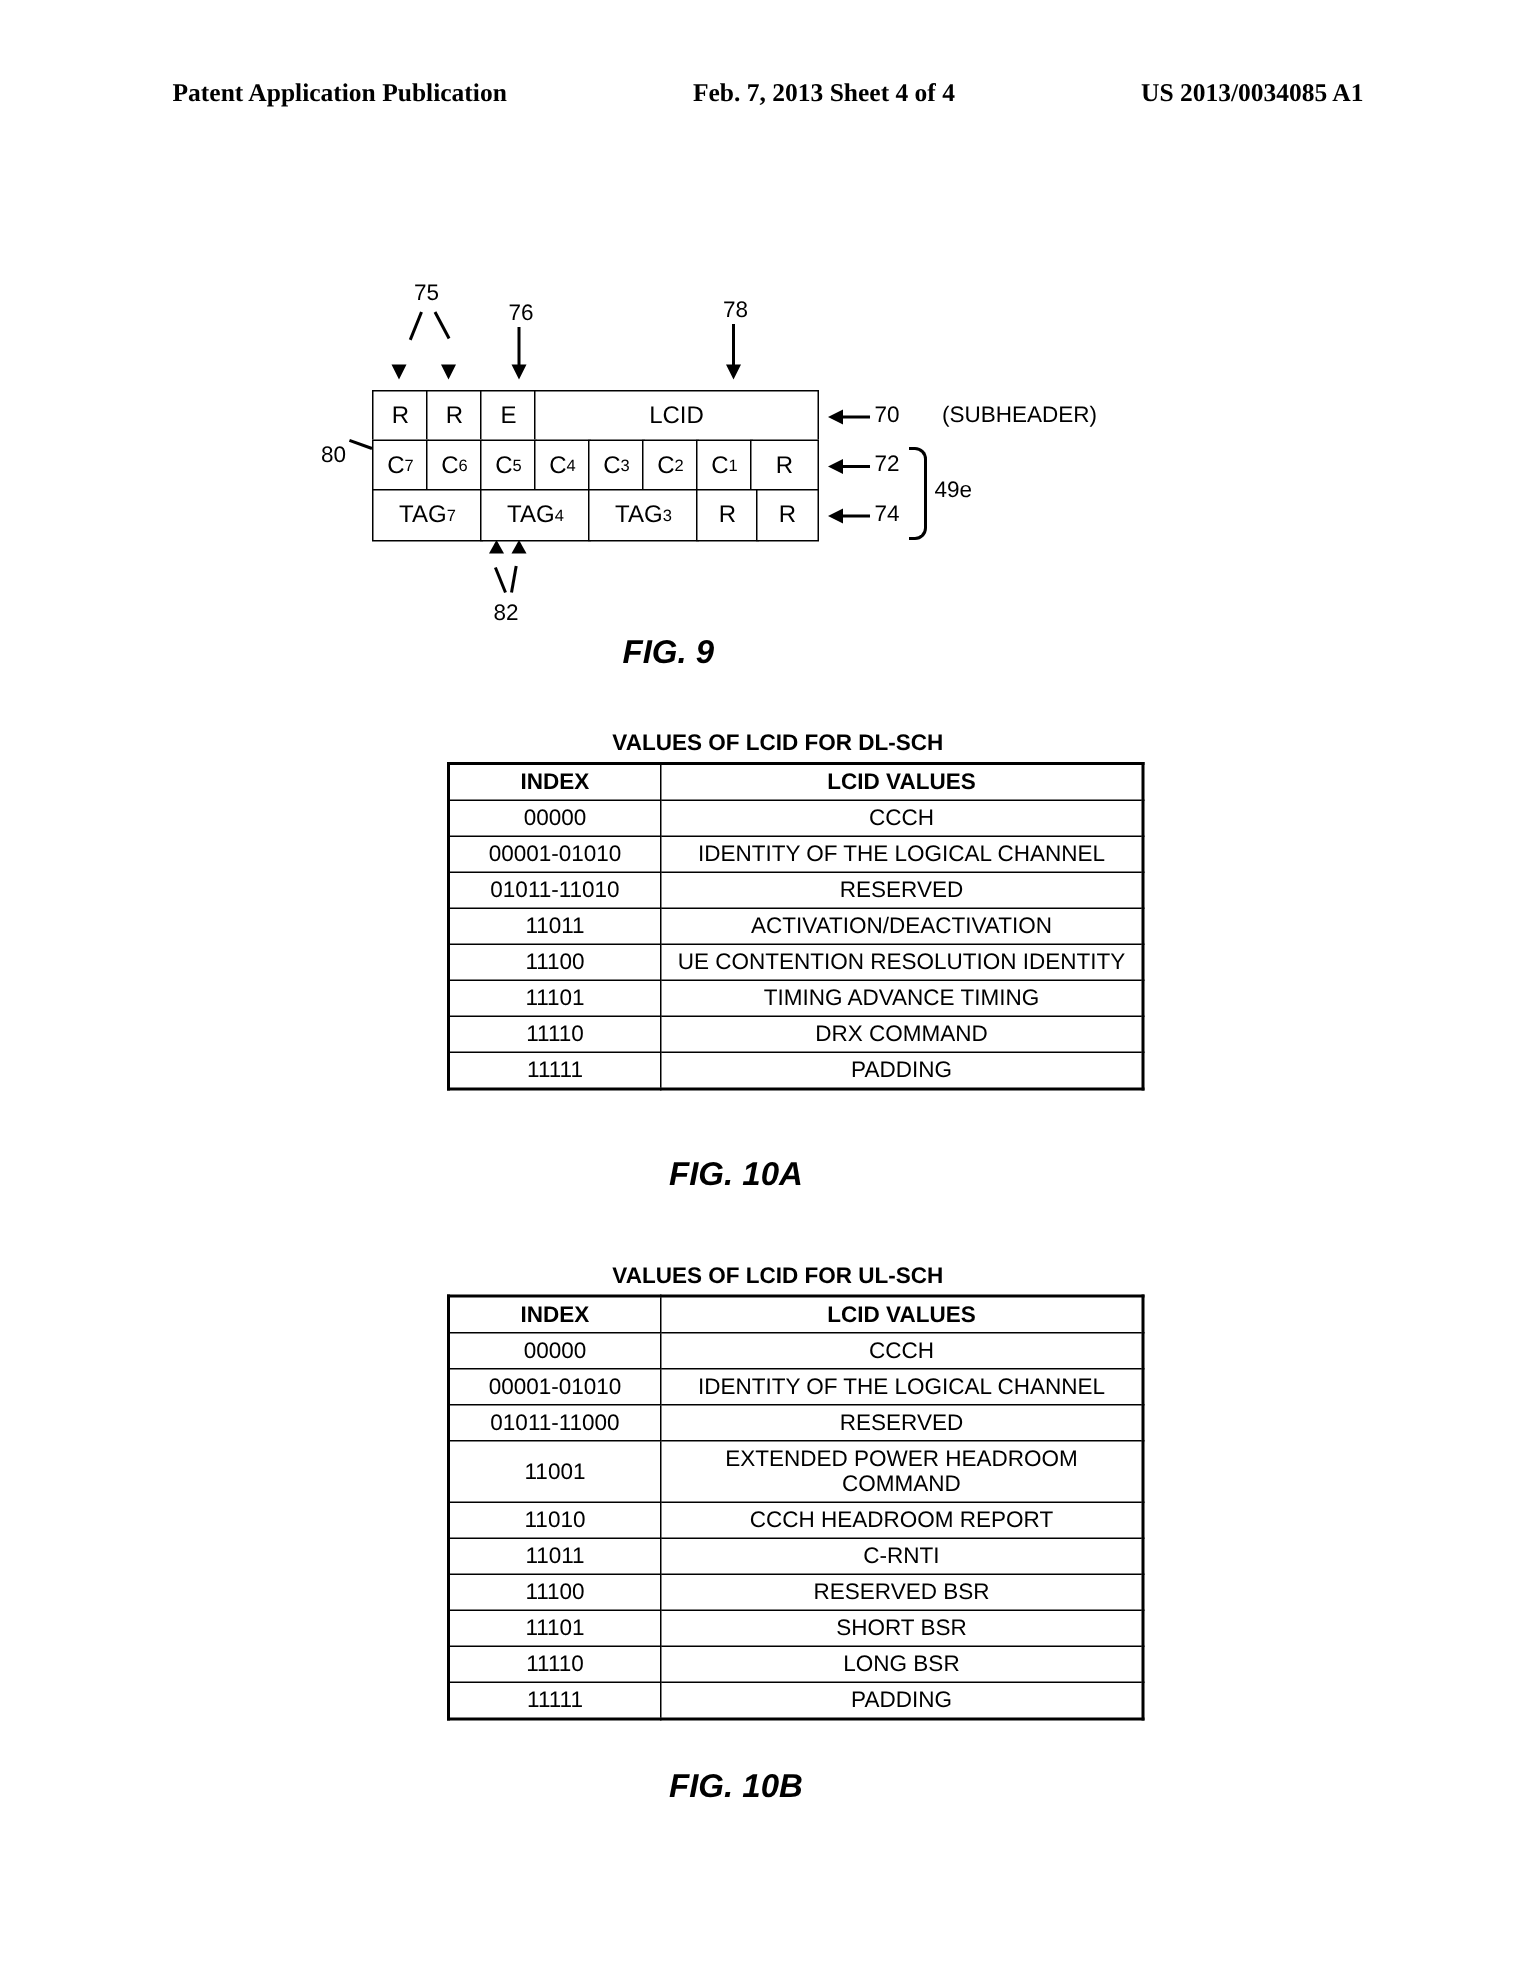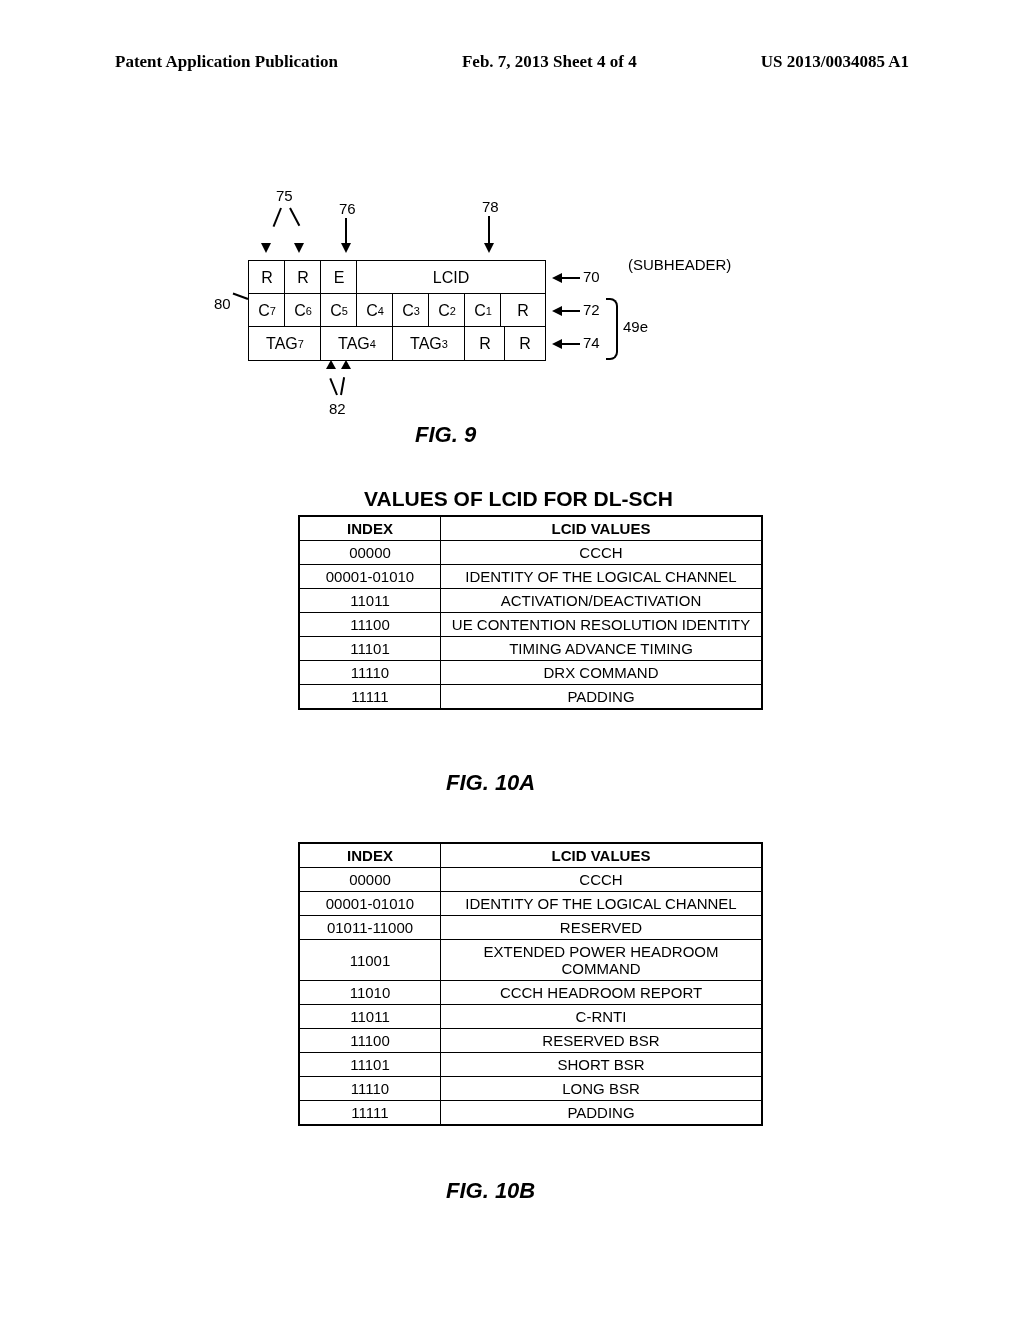--- a/index.html
+++ b/index.html
@@ -81,21 +81,21 @@
   }
 
   
   .lcid-block {
     position: absolute;
     font-family: Arial, Helvetica, sans-serif;
   }
   .lcid-title {
     text-align: center;
     font-weight: bold;
-    font-size: 21px;
+    font-size: 15px;
     margin-bottom: 4px;
   }
   .lcid-table {
     border: 2px solid black;
     border-collapse: collapse;
     font-size: 15px;
     margin-left: 24px;
   }
   .lcid-table th, .lcid-table td {
     border: 1px solid black;
@@ -185,21 +185,21 @@
 
   <div class="lbl" style="top:210px;left:101px">82</div>
   <div class="line-d" style="top:204px;left:109px;width:18px;transform:rotate(-112deg)"></div>
   <div class="arrow" style="top:170px;left:98px;border-bottom:9px solid black;border-top:none"></div>
   <div class="line-d" style="top:204px;left:113px;width:18px;transform:rotate(-80deg)"></div>
   <div class="arrow" style="top:170px;left:113px;border-bottom:9px solid black;border-top:none"></div>
 
   <div class="arrow-h left" style="top:83px;left:324px"></div>
   <div class="line-h" style="top:87px;left:334px;width:18px"></div>
   <div class="lbl" style="top:78px;left:355px">70</div>
-  <div class="lbl" style="top:66px;left:400px">(SUBHEADER)</div>
+  <div class="lbl" style="top:78px;left:400px">(SUBHEADER)</div>
 
   <div class="arrow-h left" style="top:116px;left:324px"></div>
   <div class="line-h" style="top:120px;left:334px;width:18px"></div>
   <div class="lbl" style="top:111px;left:355px">72</div>
 
   <div class="arrow-h left" style="top:149px;left:324px"></div>
   <div class="line-h" style="top:153px;left:334px;width:18px"></div>
   <div class="lbl" style="top:144px;left:355px">74</div>
 
   <div class="brace" style="top:108px;left:378px;width:10px;height:58px"></div>
@@ -218,20 +218,24 @@
     </tr>
     <tr>
           <td>00000</td>
           <td>CCCH</td>
         </tr>
     <tr>
           <td>00001-01010</td>
           <td>IDENTITY OF THE LOGICAL CHANNEL</td>
         </tr>
     <tr>
+          <td>01011-11010</td>
+          <td>RESERVED</td>
+        </tr>
+    <tr>
           <td>11011</td>
           <td>ACTIVATION/DEACTIVATION</td>
         </tr>
     <tr>
           <td>11100</td>
           <td>UE CONTENTION RESOLUTION IDENTITY</td>
         </tr>
     <tr>
           <td>11101</td>
           <td>TIMING ADVANCE TIMING</td>
@@ -243,20 +247,21 @@
     <tr>
           <td>11111</td>
           <td>PADDING</td>
         </tr>
   </tbody>
     </table>
 </div>
 <div class="fig-caption" style="top:770px;left:446px">FIG. 10A</div>
 
 <div class="lcid-block" style="top:842px;left:274px">
+  <div class="lcid-title">VALUES OF LCID FOR UL-SCH</div>
   <table class="lcid-table">
     <tbody>
         <tr>
       <th class="col-index">INDEX</th>
       <th class="col-val">LCID VALUES</th>
     </tr>
     <tr>
           <td>00000</td>
           <td>CCCH</td>
         </tr>

